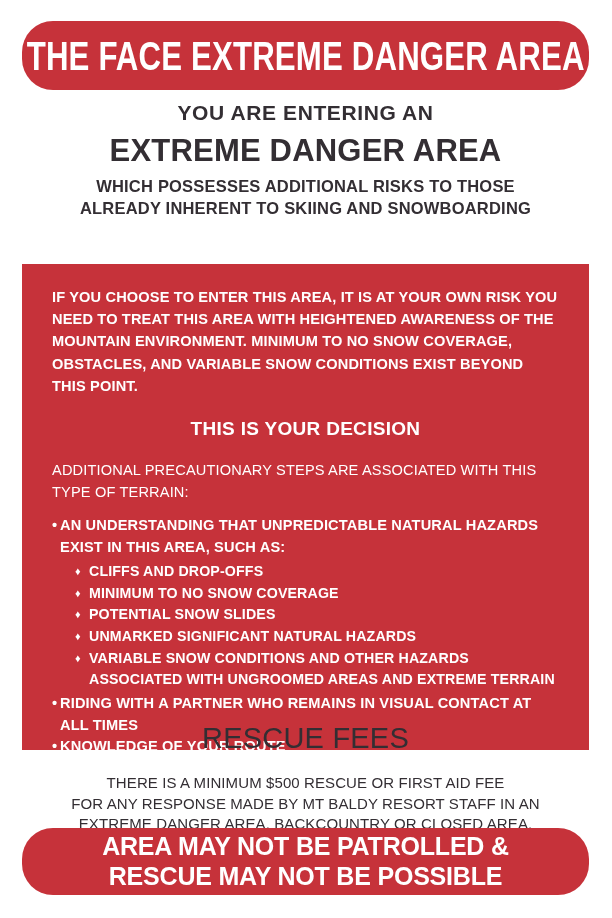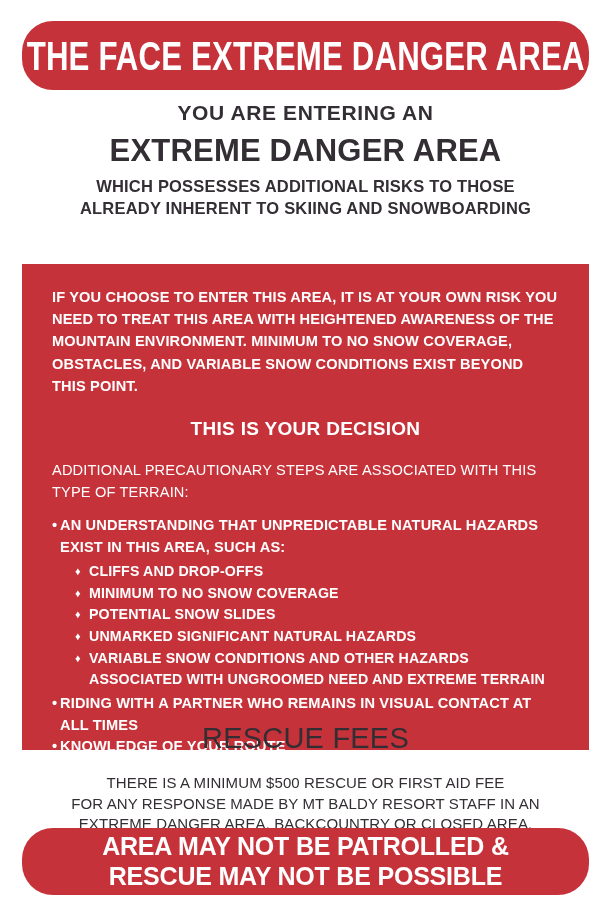--- a/index.html
+++ b/index.html
@@ -256,21 +256,21 @@
         <div class="sub-bullet">
           <span class="marker">♦</span>
           <span class="btext">POTENTIAL SNOW SLIDES</span>
         </div>
         <div class="sub-bullet">
           <span class="marker">♦</span>
           <span class="btext">UNMARKED SIGNIFICANT NATURAL HAZARDS</span>
         </div>
         <div class="sub-bullet">
           <span class="marker">♦</span>
-          <span class="btext">VARIABLE SNOW CONDITIONS AND OTHER HAZARDS ASSOCIATED WITH UNGROOMED NEED AND EXTREME TERRAIN</span>
+          <span class="btext">VARIABLE SNOW CONDITIONS AND OTHER HAZARDS ASSOCIATED WITH UNGROOMED AREAS AND EXTREME TERRAIN</span>
         </div>
       </div>
 
       <div class="bullet">
         <span class="marker">•</span>
         <span class="btext"><span>RIDING WITH </span><b>A PARTNER</b><span> WHO REMAINS IN VISUAL CONTACT AT ALL TIMES</span></span>
       </div>
 
       <div class="bullet">
         <span class="marker">•</span>

